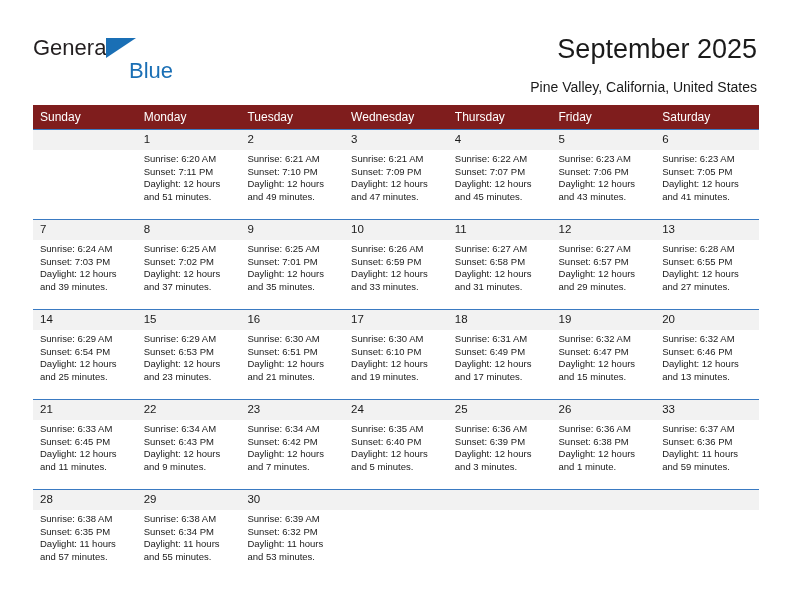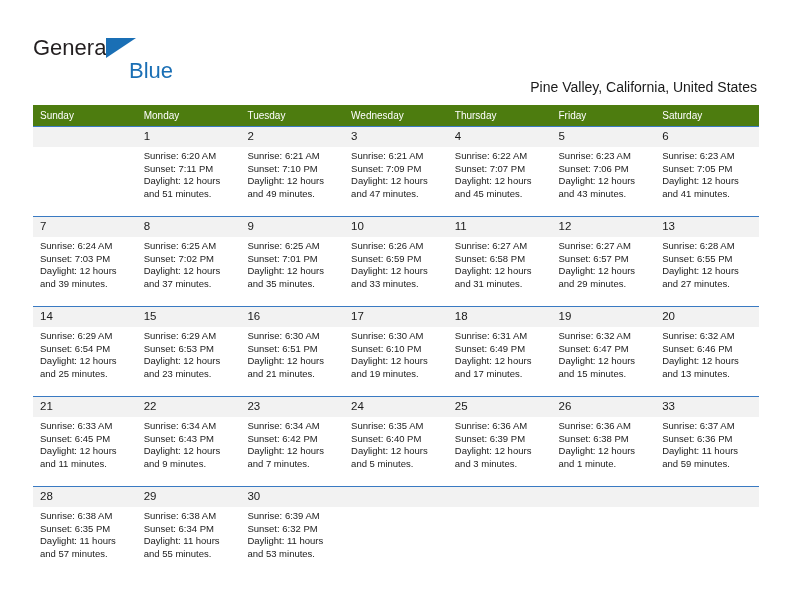--- a/index.html
+++ b/index.html
@@ -85,23 +85,23 @@
   
   .calendar {
     position: absolute;
     left: 33px;
     top: 105px;
     width: 726px;
     border-collapse: collapse;
     table-layout: fixed;
   }
   .dow-row th {
-    background: #4d7c0f;
+    background: #7f1d1d;
     color: #ffffff;
-    font-size: 10px;
+    font-size: 12px;
     font-weight: normal;
     text-align: left;
     padding: 5px 0 5px 7px;
     height: 10px;
     box-sizing: content-box;
   }
   .week-row {
     height: 90px;
   }
   .week-row td {
@@ -140,20 +140,21 @@
 <body>
 
 <div class="page">
 
   <div class="header">
     <div class="logo">
       <span class="logo-general">General</span>
       <span class="logo-triangle"></span>
       <span class="logo-blue">Blue</span>
     </div>
+    <div class="title">September 2025</div>
     <div class="subtitle">Pine Valley, California, United States</div>
   </div>
 
   <table class="calendar">
     <thead>
       <tr class="dow-row">
         <th>Sunday</th>
         <th>Monday</th>
         <th>Tuesday</th>
         <th>Wednesday</th>

